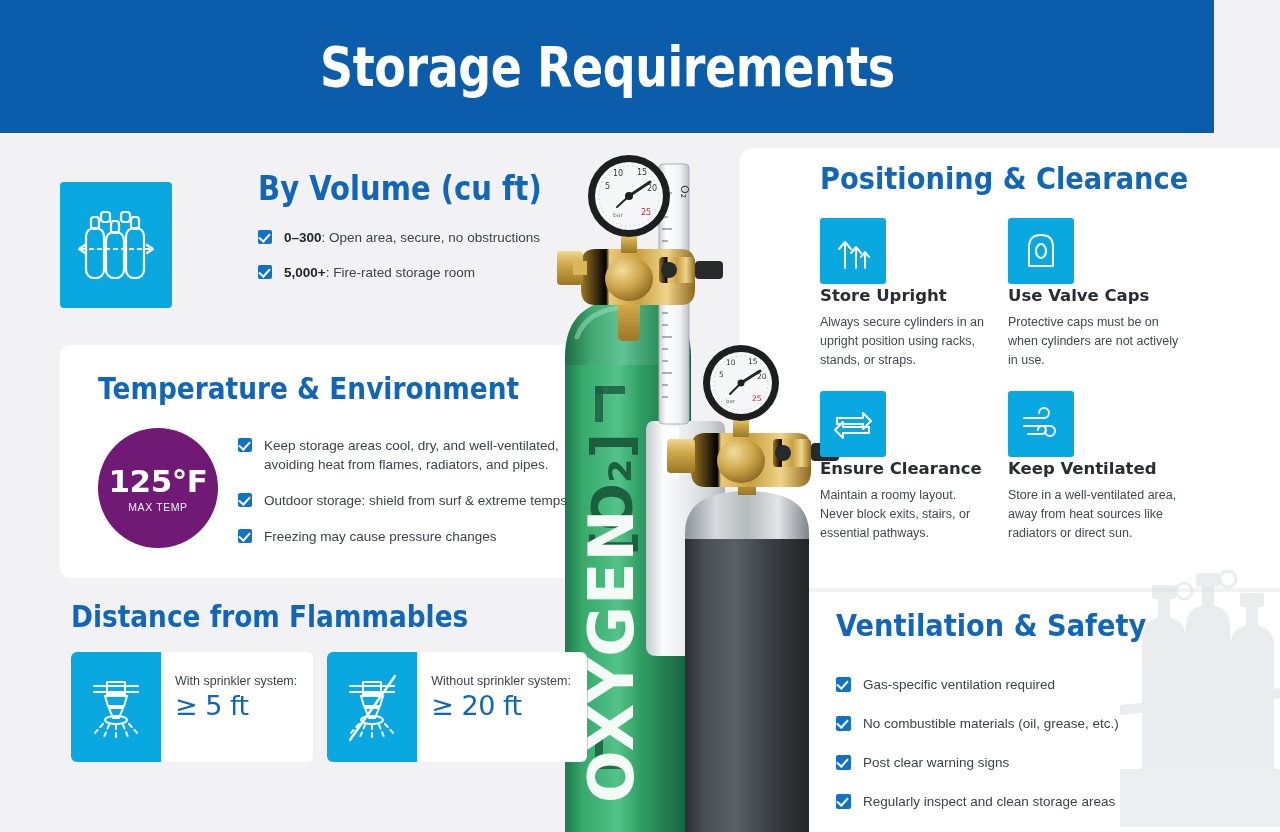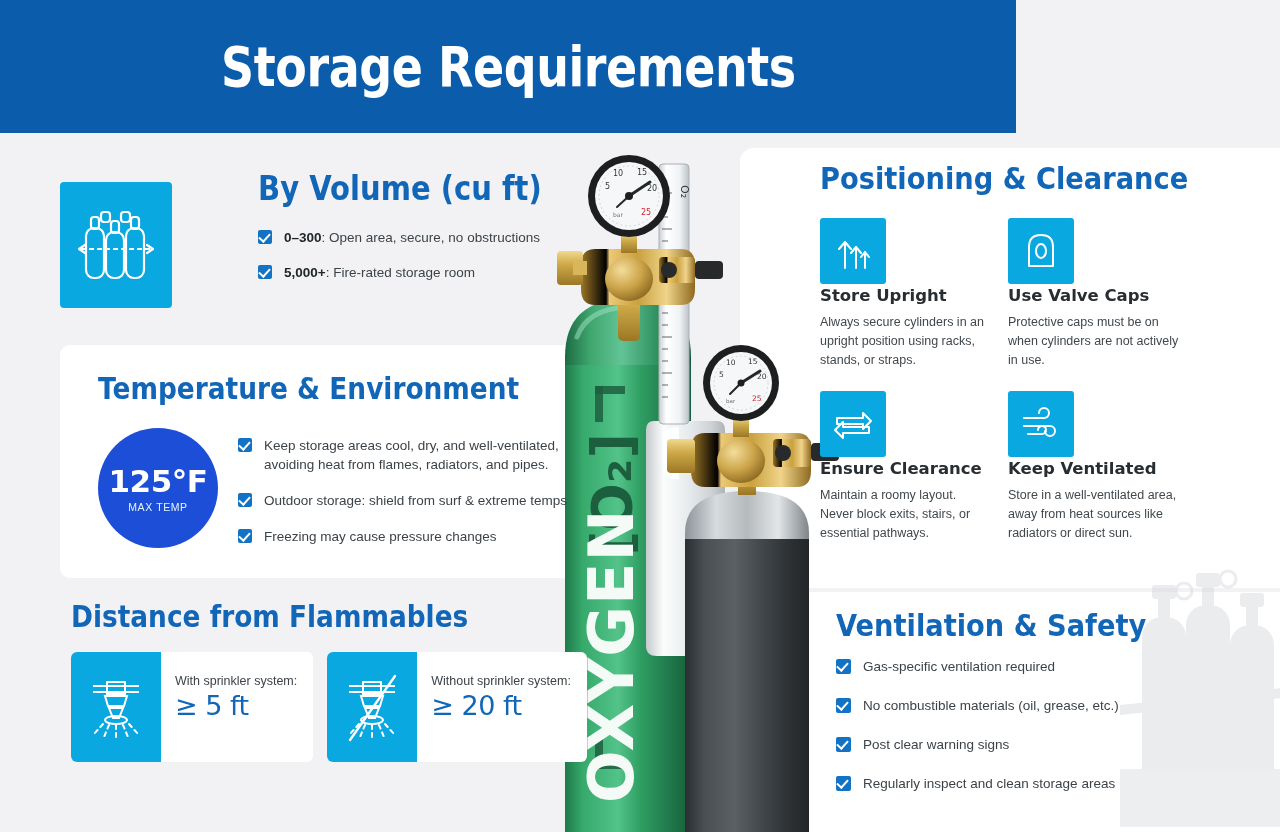--- a/index.html
+++ b/index.html
@@ -6,21 +6,21 @@
   html, body {
     width: 1280px; height: 832px;
     font-family: "Liberation Sans", sans-serif;
     background: #f2f2f4;
     overflow: hidden;
   }
   #page { position: relative; width: 1280px; height: 832px; background: #f2f2f4; }
 
   
   .header {
-    position: absolute; left: 0; top: 0; width: 1016px; height: 133px;
+    position: absolute; left: 0; top: 0; width: 1214px; height: 133px;
     background: #0b5dab;
     display: flex; align-items: center; justify-content: center;
   }
   .header h1 {
     font-family: "DejaVu Sans", sans-serif;
     font-size: 56px; font-weight: 700; color: #ffffff;
     letter-spacing: -0.5px; transform: scaleX(0.82);
     transform-origin: center;
   }
 
@@ -73,21 +73,21 @@
   #by-volume .tile { position: absolute; left: 0; top: 0; width: 112px; height: 126px; }
   #by-volume .sec-title { position: absolute; left: 198px; top: -10px; font-size: 33px; }
   #by-volume .list { position: absolute; left: 198px; top: 46px; width: 330px; display: flex; flex-direction: column; gap: 16px; }
 
   
   #temperature { position: absolute; left: 98px; top: 374px; width: 470px; }
   #temperature .sec-title { font-size: 30px; }
   #temperature .body { display: flex; gap: 20px; margin-top: 24px; }
   .temp-circle {
     flex: 0 0 auto; width: 120px; height: 120px; border-radius: 50%;
-    background: #1d4ed8; color: #fff;
+    background: #701a75; color: #fff;
     display: flex; flex-direction: column; align-items: center; justify-content: center;
   }
   .temp-circle .big { font-family: "DejaVu Sans", sans-serif; font-size: 31px; font-weight: 700; letter-spacing: -0.5px; }
   .temp-circle .sub { font-size: 10.5px; letter-spacing: .6px; margin-top: 2px; color: #e4f5fd; }
   #temperature .list { flex: 1; display: flex; flex-direction: column; gap: 17px; padding-top: 8px; }
 
   
   #distance { position: absolute; left: 60px; top: 602px; width: 540px; padding-left: 11px; }
   #distance .sec-title { font-size: 30px; }
   #distance .cards { display: flex; gap: 14px; margin-top: 20px; }
@@ -101,21 +101,21 @@
   #positioning { position: absolute; left: 820px; top: 163px; width: 400px; }
   #positioning .sec-title { font-size: 31px; }
   .grid2 { display: grid; grid-template-columns: 188px 188px; column-gap: 0; row-gap: 22px; margin-top: 24px; }
   .feat .tile { width: 66px; height: 66px; border-radius: 3px; }
   .feat h4 { font-family: "DejaVu Sans", sans-serif; font-size: 16.5px; color: #272d31; font-weight: 700; margin-top: 2px; }
   .feat p { font-size: 12.5px; color: #41484d; line-height: 1.5; margin-top: 8px; max-width: 172px; }
 
   
   #ventilation { position: absolute; left: 836px; top: 610px; width: 400px; }
   #ventilation .sec-title { font-size: 31px; }
-  #ventilation .list { margin-top: 16px; display: flex; flex-direction: column; gap: 20px; }
+  #ventilation .list { margin-top: 34px; display: flex; flex-direction: column; gap: 20px; }
   #ventilation .chk { width: 15px; height: 15px; }
 </style>
 </head>
 <body>
 
 <div id="page">
 
   <div class="header">
     <h1>Storage Requirements</h1>
   </div>

